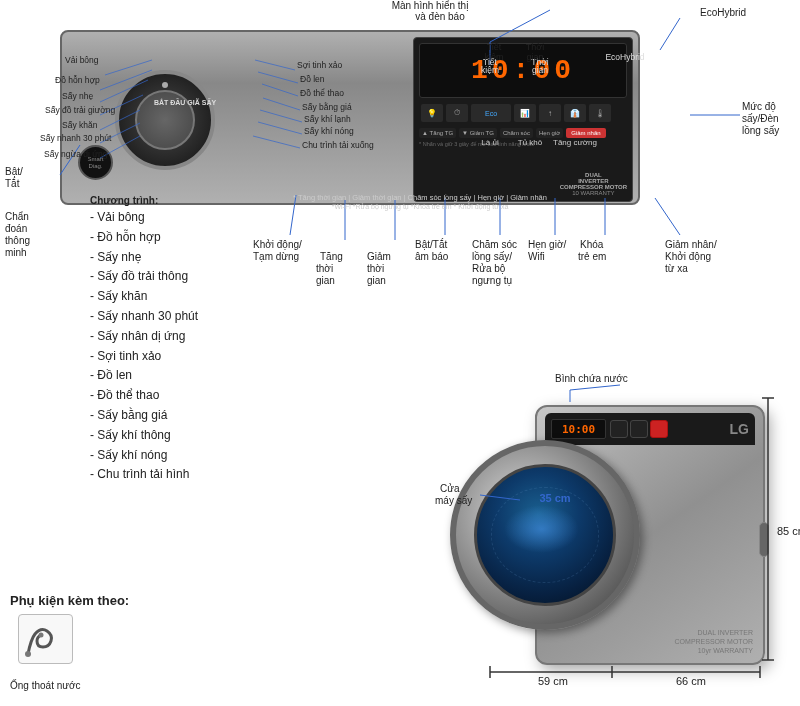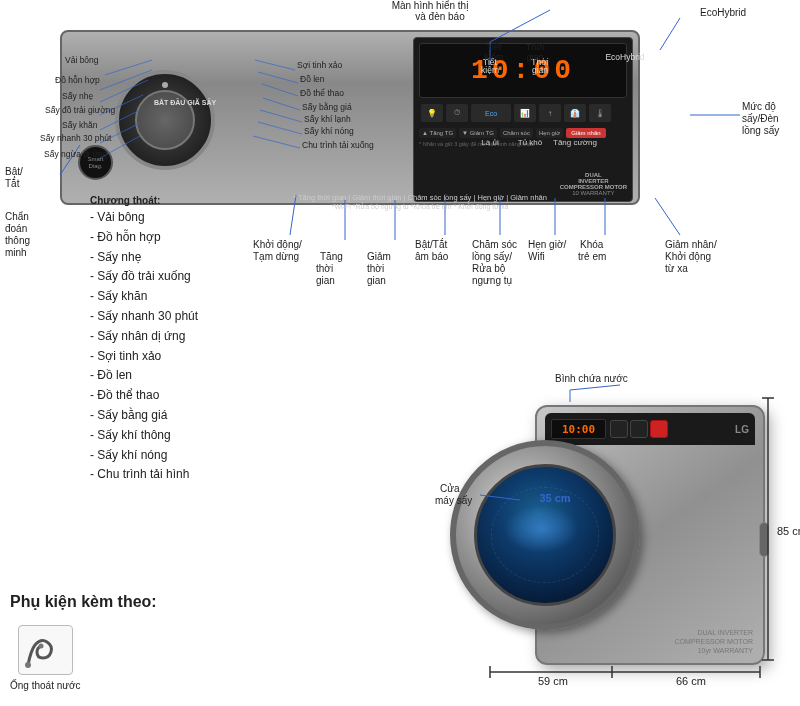--- a/index.html
+++ b/index.html
@@ -350,46 +350,46 @@
         <div style="font-size:6px;color:#888;text-align:center;">10 WARRANTY</div>
       </div>
     </div>
   </div>
 
   <div style="position:absolute;top:155px;left:2px;">
     
   </div>
 
   <div style="position:absolute;top:195px;left:90px;">
-    <div style="font-size:10px;font-weight:bold;margin-bottom:2px;">Chương thoát:</div>
+    <div style="font-size:10px;font-weight:bold;margin-bottom:2px;">Chương trình:</div>
     <div style="font-size:12px;line-height:1.65;">
       <div>- Vải bông</div>
       <div>- Đồ hỗn hợp</div>
       <div>- Sấy nhẹ</div>
-      <div>- Sấy đồ trải xuống</div>
+      <div>- Sấy đồ trải thông</div>
       <div>- Sấy khăn</div>
       <div>- Sấy nhanh 30 phút</div>
       <div>- Sấy nhân dị ứng</div>
       <div>- Sợi tinh xảo</div>
       <div>- Đồ len</div>
       <div>- Đồ thể thao</div>
       <div>- Sấy bằng giá</div>
       <div>- Sấy khí thông</div>
       <div>- Sấy khí nóng</div>
       <div>- Chu trình tải hình</div>
     </div>
   </div>
 
   <div style="position:absolute;top:390px;left:0;width:800px;height:316px;">
 
     <div style="position:absolute;bottom:15px;left:10px;width:210px;">
-      <div style="font-size:16px;font-weight:bold;margin-bottom:14px;">Phụ kiện kèm theo:</div>
+      <div style="font-size:13px;font-weight:bold;margin-bottom:6px;">Phụ kiện kèm theo:</div>
       <div style="display:flex;gap:10px;align-items:flex-end;">
 
-        <div style="display:flex;flex-direction:column;align-items:center;gap:5px;">
+        <div style="display:flex;flex-direction:column;align-items:center;gap:16px;">
           <div style="width:55px;height:50px;border:1px solid #bbb;border-radius:4px;background:#f8f8f8;display:flex;align-items:center;justify-content:center;">
             <svg width="45" height="40" viewBox="0 0 45 40">
               <path d="M5 35 Q8 20 12 15 Q18 8 24 12 Q30 16 28 22 Q26 28 20 28 Q14 28 14 22 Q14 18 18 16" fill="none" stroke="#555" stroke-width="3" stroke-linecap="round"></path>
               <circle cx="5" cy="35" r="3" fill="#777"></circle>
               <circle cx="18" cy="16" r="2.5" fill="#777"></circle>
             </svg>
           </div>
           <div style="font-size:10px;text-align:center;">Ống thoát nước</div>
         </div>
 
@@ -403,21 +403,21 @@
         <div style="position:absolute;top:6px;left:8px;right:8px;height:32px;background:#1a1a1a;border-radius:6px 6px 0 0;display:flex;align-items:center;padding:0 6px;gap:4px;">
           <div style="background:#0d0d0d;border:1px solid #333;border-radius:2px;width:55px;height:20px;display:flex;align-items:center;justify-content:center;">
             <span style="font-size:11px;color:#ff6600;font-family:monospace;font-weight:bold;">10:00</span>
           </div>
           <div style="display:flex;gap:2px;">
             <div style="width:18px;height:18px;background:#222;border-radius:3px;border:1px solid #444;"></div>
             <div style="width:18px;height:18px;background:#222;border-radius:3px;border:1px solid #444;"></div>
             <div style="width:18px;height:18px;background:#cc2222;border-radius:3px;border:1px solid #aa1111;"></div>
           </div>
 
-          <div style="margin-left:auto;font-size:10px;color:#888;font-weight:bold;">LG</div>
+          <div style="margin-left:auto;font-size:14px;color:#888;font-weight:bold;">LG</div>
         </div>
 
         <div style="position:absolute;right:-6px;top:115px;width:10px;height:35px;background:#666;border-radius:5px;border:1px solid #888;"></div>
 
         <div style="position:absolute;bottom:8px;right:10px;font-size:7px;color:#777;text-align:right;line-height:1.3;">
           DUAL INVERTER<br>COMPRESSOR MOTOR<br>10yr WARRANTY
         </div>
       </div>
 
       <div style="position:absolute;left:0;top:45px;width:190px;height:190px;border-radius:50%;background:radial-gradient(circle at 38% 38%,#ddd 0%,#bbb 20%,#999 40%,#777 60%,#555 80%,#333 100%);border:6px solid #666;box-shadow:3px 3px 10px rgba(0,0,0,0.4);">

